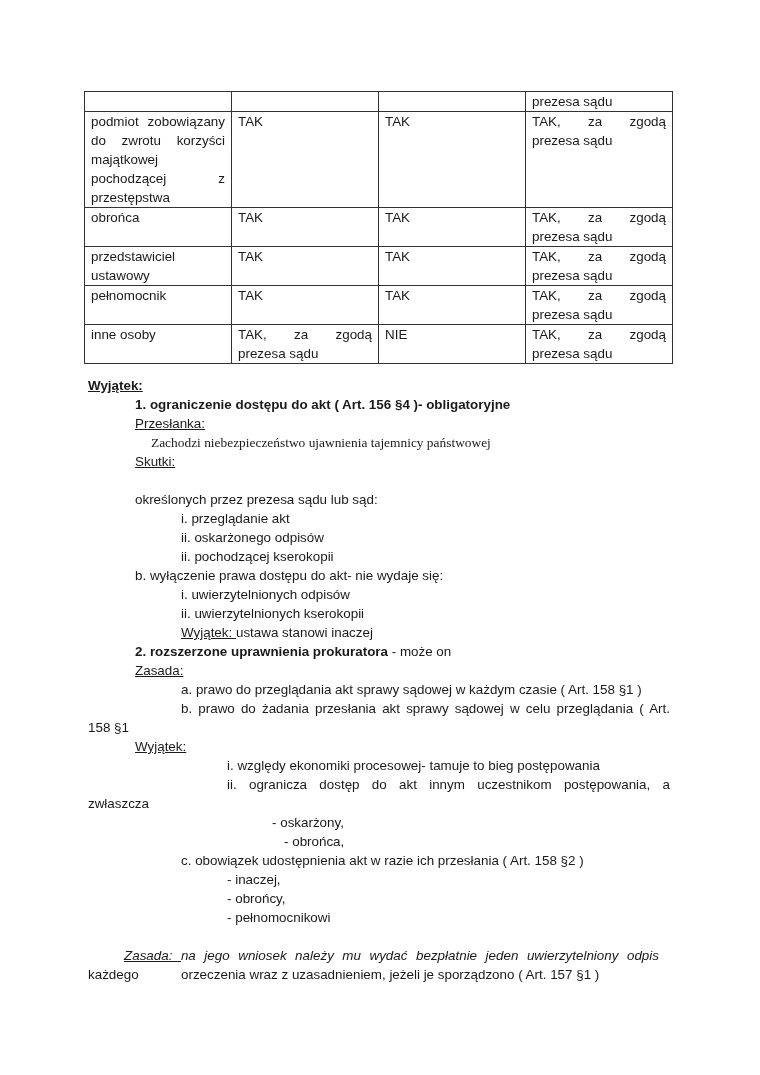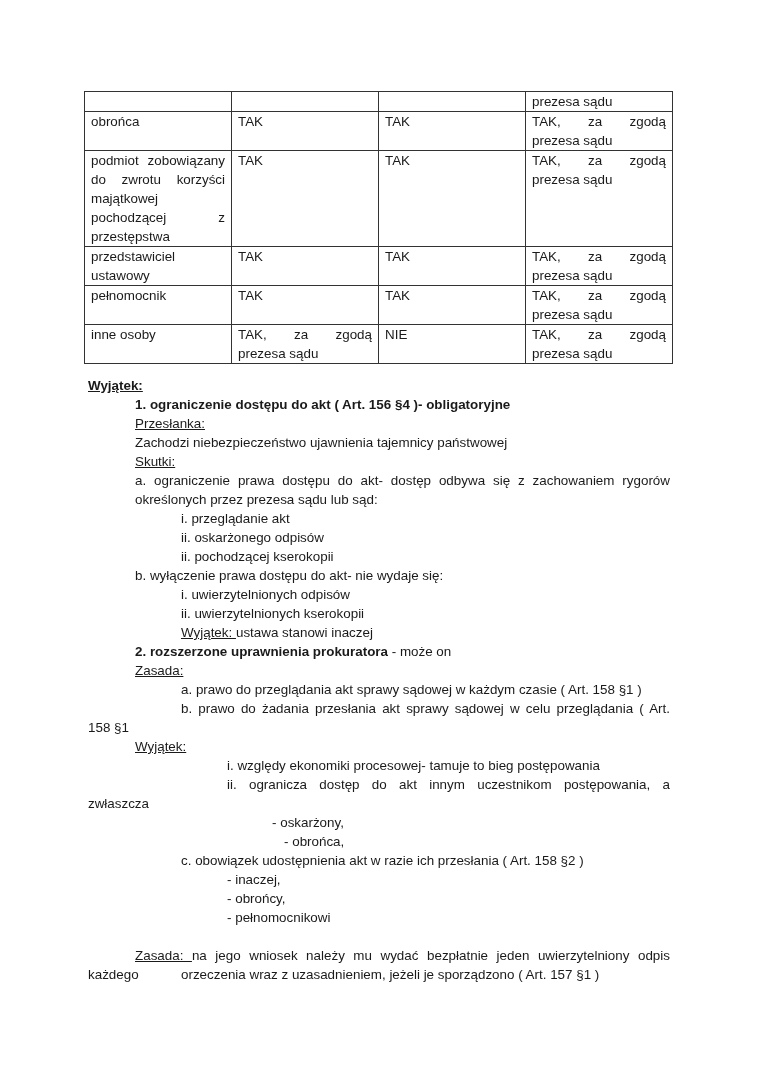--- a/index.html
+++ b/index.html
@@ -28,27 +28,27 @@
         <col class="c4">
       </colgroup>
     <tbody>
         <tr>
       <td></td>
       <td></td>
       <td></td>
       <td class="just">prezesa sądu</td>
     </tr>
     <tr>
-      <td>obrońca</td>
+      <td class="just">podmiot zobowiązany do zwrotu korzyści majątkowej pochodzącej z przestępstwa</td>
       <td>TAK</td>
       <td>TAK</td>
       <td class="just">TAK, za zgodą prezesa sądu</td>
     </tr>
     <tr>
-      <td class="just">podmiot zobowiązany do zwrotu korzyści majątkowej pochodzącej z przestępstwa</td>
+      <td>obrońca</td>
       <td>TAK</td>
       <td>TAK</td>
       <td class="just">TAK, za zgodą prezesa sądu</td>
     </tr>
     <tr>
       <td>przedstawiciel ustawowy</td>
       <td>TAK</td>
       <td>TAK</td>
       <td class="just">TAK, za zgodą prezesa sądu</td>
     </tr>
@@ -63,23 +63,22 @@
       <td class="just">TAK, za zgodą prezesa sądu</td>
       <td>NIE</td>
       <td class="just">TAK, za zgodą prezesa sądu</td>
     </tr>
   </tbody>
     </table>
 
   <div class="line b u" style="left:88px; top:376px;">Wyjątek:</div>
   <div class="line b" style="left:135px; top:395px;">1. ograniczenie dostępu do akt ( Art. 156 §4 )- obligatoryjne</div>
   <div class="line u" style="left:135px; top:414px;">Przesłanka:</div>
-  <div class="line" style="left:135px; top:433px;">Zachodzi niebezpieczeństwo ujawnienia tajemnicy państwowej</div>
+  <div class="line" style="left:151px; top:433px;font-family:Liberation Serif, serif;">Zachodzi niebezpieczeństwo ujawnienia tajemnicy państwowej</div>
   <div class="line u" style="left:135px; top:452px;">Skutki:</div>
-  <div class="line" style="left:135px; top:471px; width:535px; text-align:justify; text-align-last:justify; white-space:normal;">a. ograniczenie prawa dostępu do akt- dostęp odbywa się z zachowaniem rygorów</div>
   <div class="line" style="left:135px; top:490px;">określonych przez prezesa sądu lub sąd:</div>
   <div class="line" style="left:181px; top:509px;">i. przeglądanie akt</div>
   <div class="line" style="left:181px; top:528px;">ii. oskarżonego odpisów</div>
   <div class="line" style="left:181px; top:547px;">ii. pochodzącej kserokopii</div>
   <div class="line" style="left:135px; top:566px;">b. wyłączenie prawa dostępu do akt- nie wydaje się:</div>
   <div class="line" style="left:181px; top:585px;">i. uwierzytelnionych odpisów</div>
   <div class="line" style="left:181px; top:604px;">ii. uwierzytelnionych kserokopii</div>
   <div class="line" style="left:181px; top:623px;"><span class="u">Wyjątek: </span><span>ustawa stanowi inaczej</span></div>
 
   <div class="line" style="left:135px; top:642px;"><span class="b">2. rozszerzone uprawnienia prokuratora</span><span> - może on</span></div>
@@ -91,16 +90,16 @@
   <div class="line" style="left:227px; top:756px;">i. względy ekonomiki procesowej- tamuje to bieg postępowania</div>
   <div class="line" style="left:227px; top:775px; width:443px; text-align:justify; text-align-last:justify; white-space:normal;">ii. ogranicza dostęp do akt innym uczestnikom postępowania, a</div>
   <div class="line" style="left:88px; top:794px;">zwłaszcza</div>
   <div class="line" style="left:272px; top:813px;">- oskarżony,</div>
   <div class="line" style="left:284px; top:832px;">- obrońca,</div>
   <div class="line" style="left:181px; top:851px;">c. obowiązek udostępnienia akt w razie ich przesłania ( Art. 158 §2 )</div>
   <div class="line" style="left:227px; top:870px;">- inaczej,</div>
   <div class="line" style="left:227px; top:889px;">- obrońcy,</div>
   <div class="line" style="left:227px; top:908px;">- pełnomocnikowi</div>
 
-  <div class="line" style="left:135px; top:946px; width:535px; text-align:justify; text-align-last:justify; white-space:normal;"><span class="u">Zasada: </span><span>na jego wniosek należy mu wydać bezpłatnie jeden uwierzytelniony odpis</span></div>
+  <div class="line" style="left:124px; top:946px; width:535px; text-align:justify; text-align-last:justify; white-space:normal;font-style:italic;"><span class="u">Zasada: </span><span>na jego wniosek należy mu wydać bezpłatnie jeden uwierzytelniony odpis</span></div>
   <div class="line" style="left:88px; top:965px;">każdego</div>
   <div class="line" style="left:181px; top:965px;">orzeczenia wraz z uzasadnieniem, jeżeli je sporządzono ( Art. 157 §1 )</div>
 </div>
 
 </body></html>

